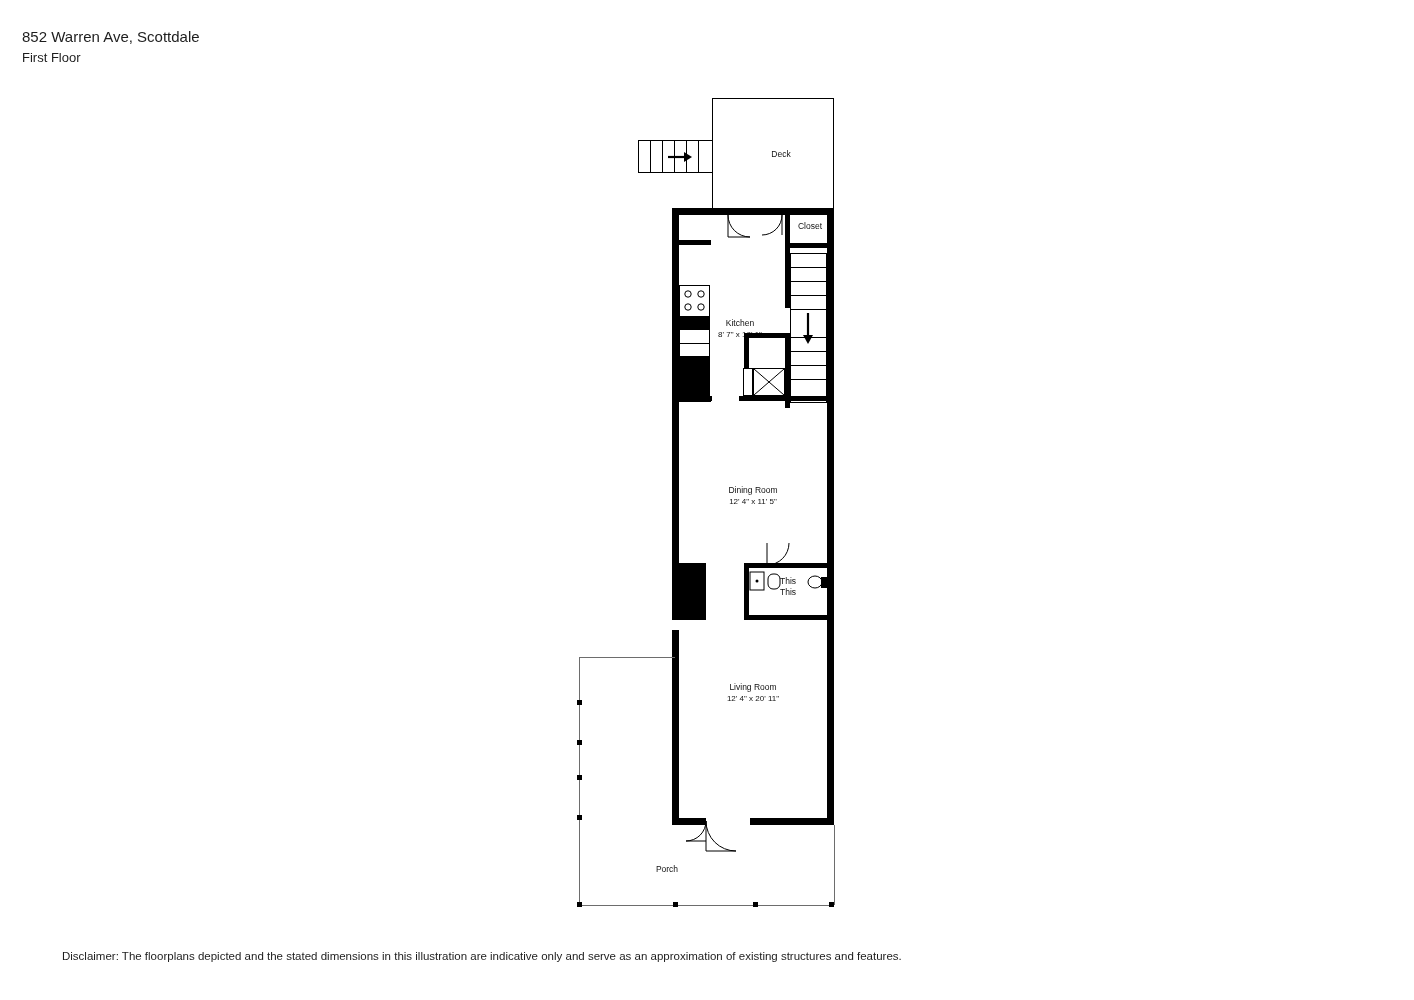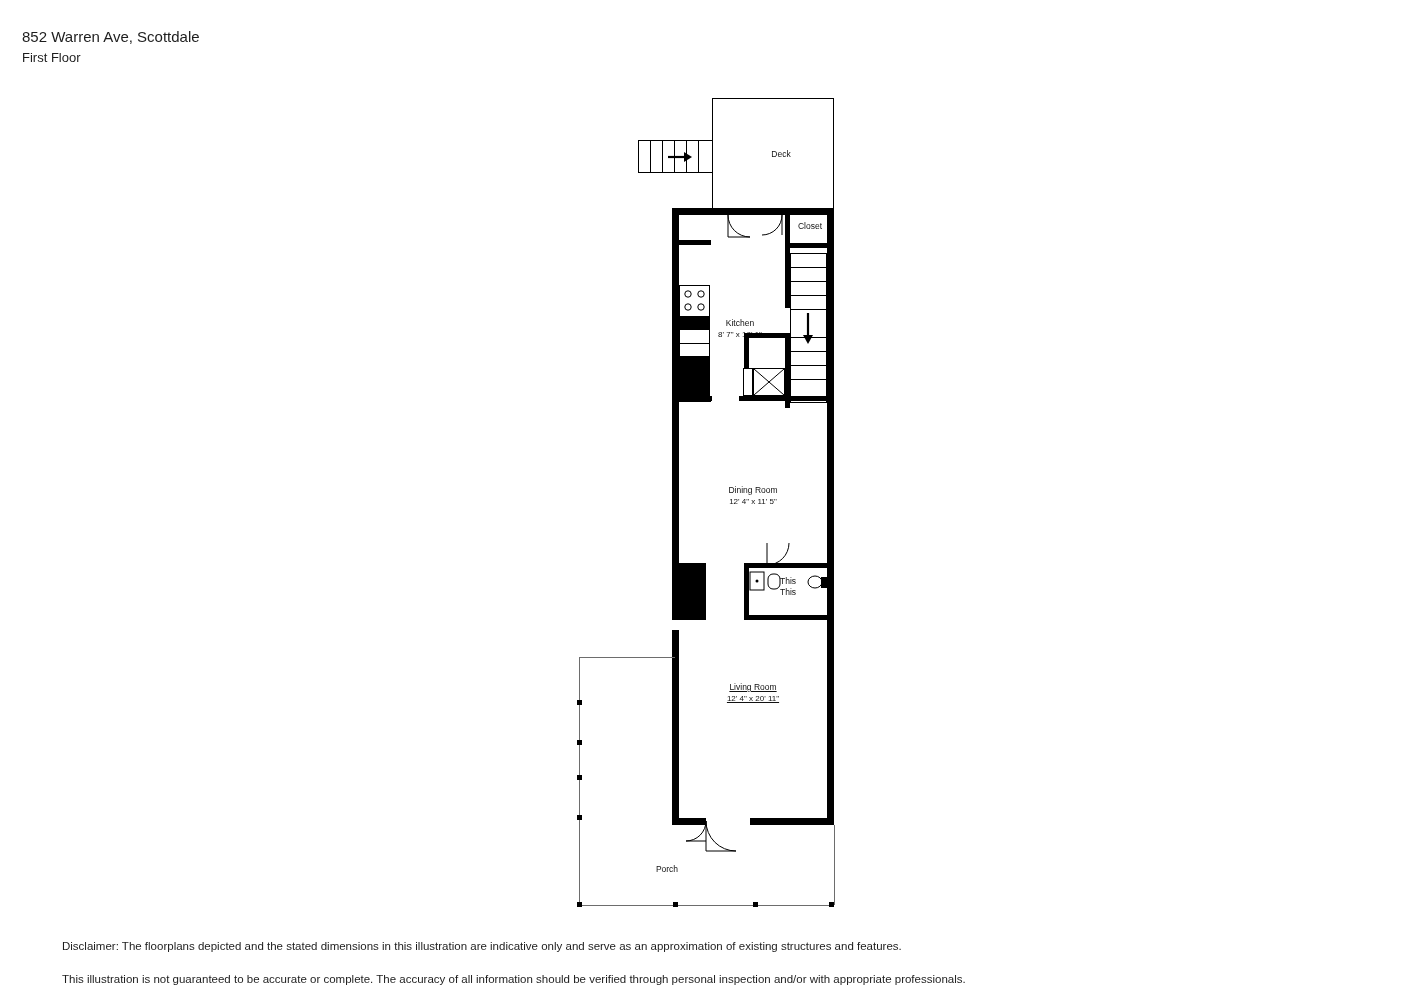--- a/index.html
+++ b/index.html
@@ -36,21 +36,21 @@
   }
 
   
   #disclaimer {
     position: absolute;
     left: 22px;
     top: 935px;
     width: 1200px;
   }
   #disclaimer p {
-    margin: 4px 0 18px 0;
+    margin: 14px 0 18px 0;
     font-size: 11.5px;
     line-height: 15px;
     color: #1d1d1d;
     padding-left: 40px;
   }
 
   
   #plan {
     position: absolute;
     left: 560px;
@@ -203,21 +203,21 @@
 
     <rect x="190" y="487" width="14" height="18" fill="none" stroke="#000" stroke-width="1"></rect>
     <circle cx="197" cy="496" r="1.5" fill="#000"></circle>
 
     <rect x="208" y="489" width="12" height="15" rx="5" fill="none" stroke="#000" stroke-width="1"></rect>
 
     <ellipse cx="255" cy="497" rx="7" ry="6" fill="none" stroke="#000" stroke-width="1"></ellipse>
     <rect x="261" y="492" width="6" height="11" fill="#000"></rect>
   </svg>
 
-  <div class="lbl" style="left:193px; top:597px;text-decoration:underline;">
+  <div class="lbl" style="left:193px; top:597px;">
     <span>Living Room</span>
     <span class="dim">12' 4" x 20' 11"</span>
   </div>
 
   <svg class="ovl" width="320" height="830">
     <path d="M146,736 A30,30 0 0 0 176,766" fill="none" stroke="#000" stroke-width="1"></path>
     <line x1="146" y1="736" x2="146" y2="766" stroke="#000" stroke-width="1"></line>
     <line x1="146" y1="766" x2="176" y2="766" stroke="#000" stroke-width="1"></line>
     <path d="M146,736 A20,20 0 0 1 126,756" fill="none" stroke="#000" stroke-width="1"></path>
     <line x1="126" y1="756" x2="146" y2="756" stroke="#000" stroke-width="1"></line>
@@ -234,14 +234,13 @@
   <div class="porch-sq" style="left:17px; top:817px;"></div>
   <div class="porch-sq" style="left:113px; top:817px;"></div>
   <div class="porch-sq" style="left:193px; top:817px;"></div>
   <div class="porch-sq" style="left:269px; top:817px;"></div>
   <div class="lbl" style="left:107px; top:779px;">Porch</div>
 
 </div>
 
 <div id="disclaimer">
   <p>Disclaimer: The floorplans depicted and the stated dimensions in this illustration are indicative only and serve as an approximation of existing structures and features.</p>
-  <p>This illustration is not guaranteed to be accurate or complete. The accuracy of all information should be verified through personal inspection and/or with appropriate professionals.</p>
 </div>
 
 </body></html>

